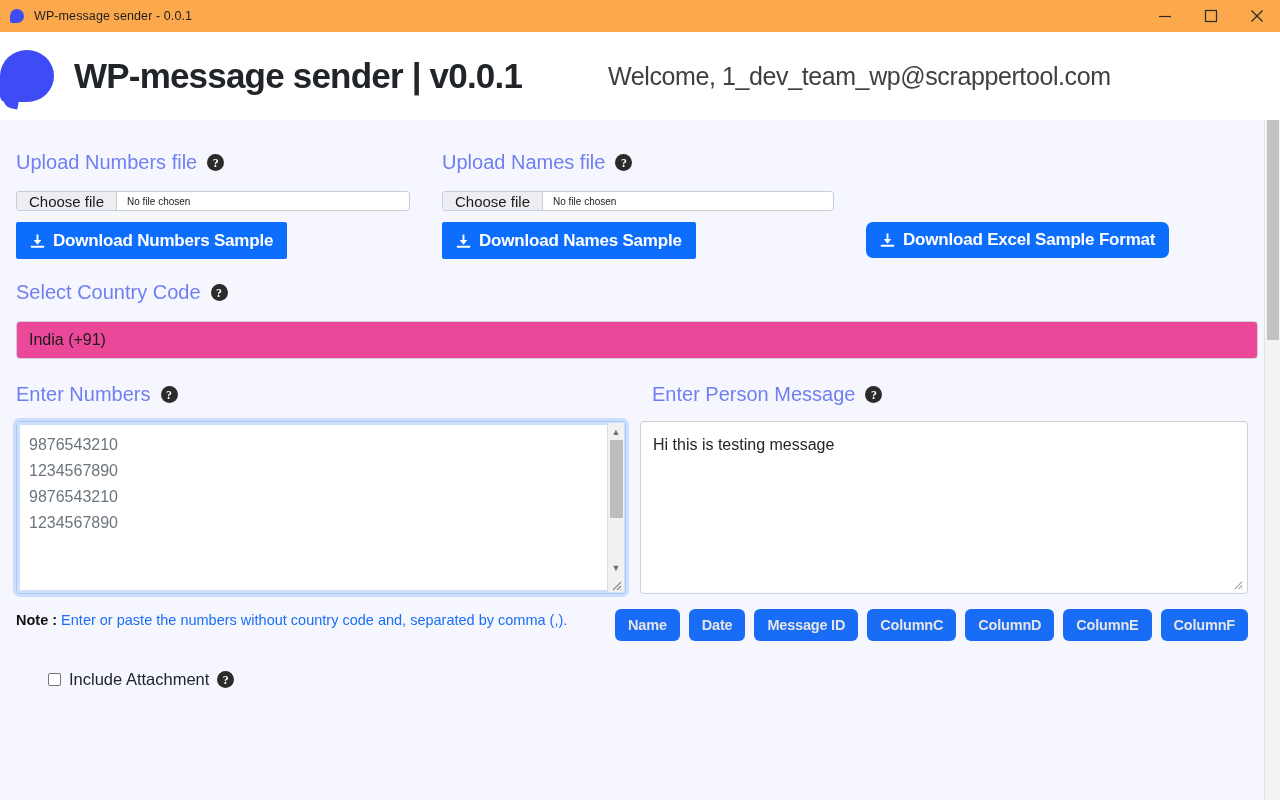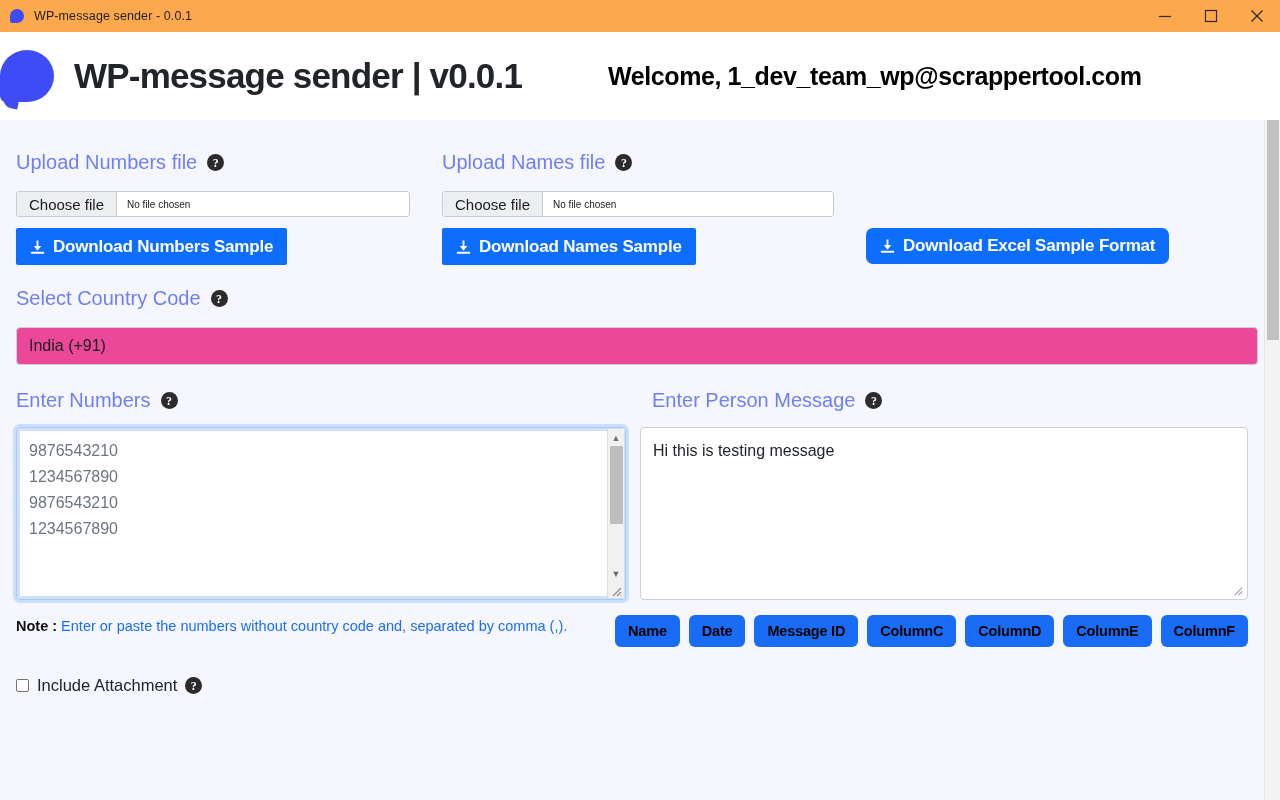--- a/index.html
+++ b/index.html
@@ -71,22 +71,22 @@
     font-size: 35px;
     font-weight: 800;
     color: #212529;
     letter-spacing: -0.8px;
     white-space: nowrap;
   }
   #welcome {
     position: absolute;
     left: 608px;
     font-size: 25px;
-    font-weight: 700;
-    color: #000000;
+    font-weight: 400;
+    color: #404040;
     letter-spacing: -0.4px;
     white-space: nowrap;
   }
 
   
   #body {
     width: 1280px;
     height: 680px;
     background: #f6f7fe;
     position: relative;
@@ -137,21 +137,21 @@
     font-family: "Liberation Serif", serif;
   }
 
   
   .row { display: flex; }
   .col-left { width: 426px; }
   .col-mid  { width: 424px; }
 
   .fileinput {
     display: flex;
-    height: 26px;
+    height: 20px;
     border: 1px solid #c8ccd4;
     border-radius: 3px;
     background: #fff;
     overflow: hidden;
     align-items: stretch;
   }
   .fileinput .btn {
     background: #eceef1;
     border-right: 1px solid #c8ccd4;
     padding: 0 12px;
@@ -258,21 +258,21 @@
     font-size: 14.5px;
     color: #1b6ef3;
     white-space: nowrap;
   }
   #note b { color: #111; font-weight: 700; }
 
   
   #tags { display: flex; gap: 9px; }
   .tag {
     background: #186cf5;
-    color: #000000;
+    color: #e5e5e5;
     border: none;
     border-radius: 6px;
     height: 32px;
     padding: 0 13px;
     font-size: 14.5px;
     font-weight: 700;
     letter-spacing: -.2px;
     cursor: pointer;
     font-family: "Liberation Sans", sans-serif;
     white-space: nowrap;
@@ -465,21 +465,21 @@
         <button class="tag">Name</button>
         <button class="tag">Date</button>
         <button class="tag">Message ID</button>
         <button class="tag">ColumnC</button>
         <button class="tag">ColumnD</button>
         <button class="tag">ColumnE</button>
         <button class="tag">ColumnF</button>
       </div>
     </div>
 
-    <div id="attach-row" style="margin-top:29px;">
+    <div id="attach-row" style="margin-top:29px;margin-left:32px;">
       <span id="attach-box"></span>
       <span>Include Attachment</span>
       <span class="help">?</span>
     </div>
 
   </div>
 
   <div id="page-scroll">
     <div id="page-scroll-thumb"></div>
   </div>

